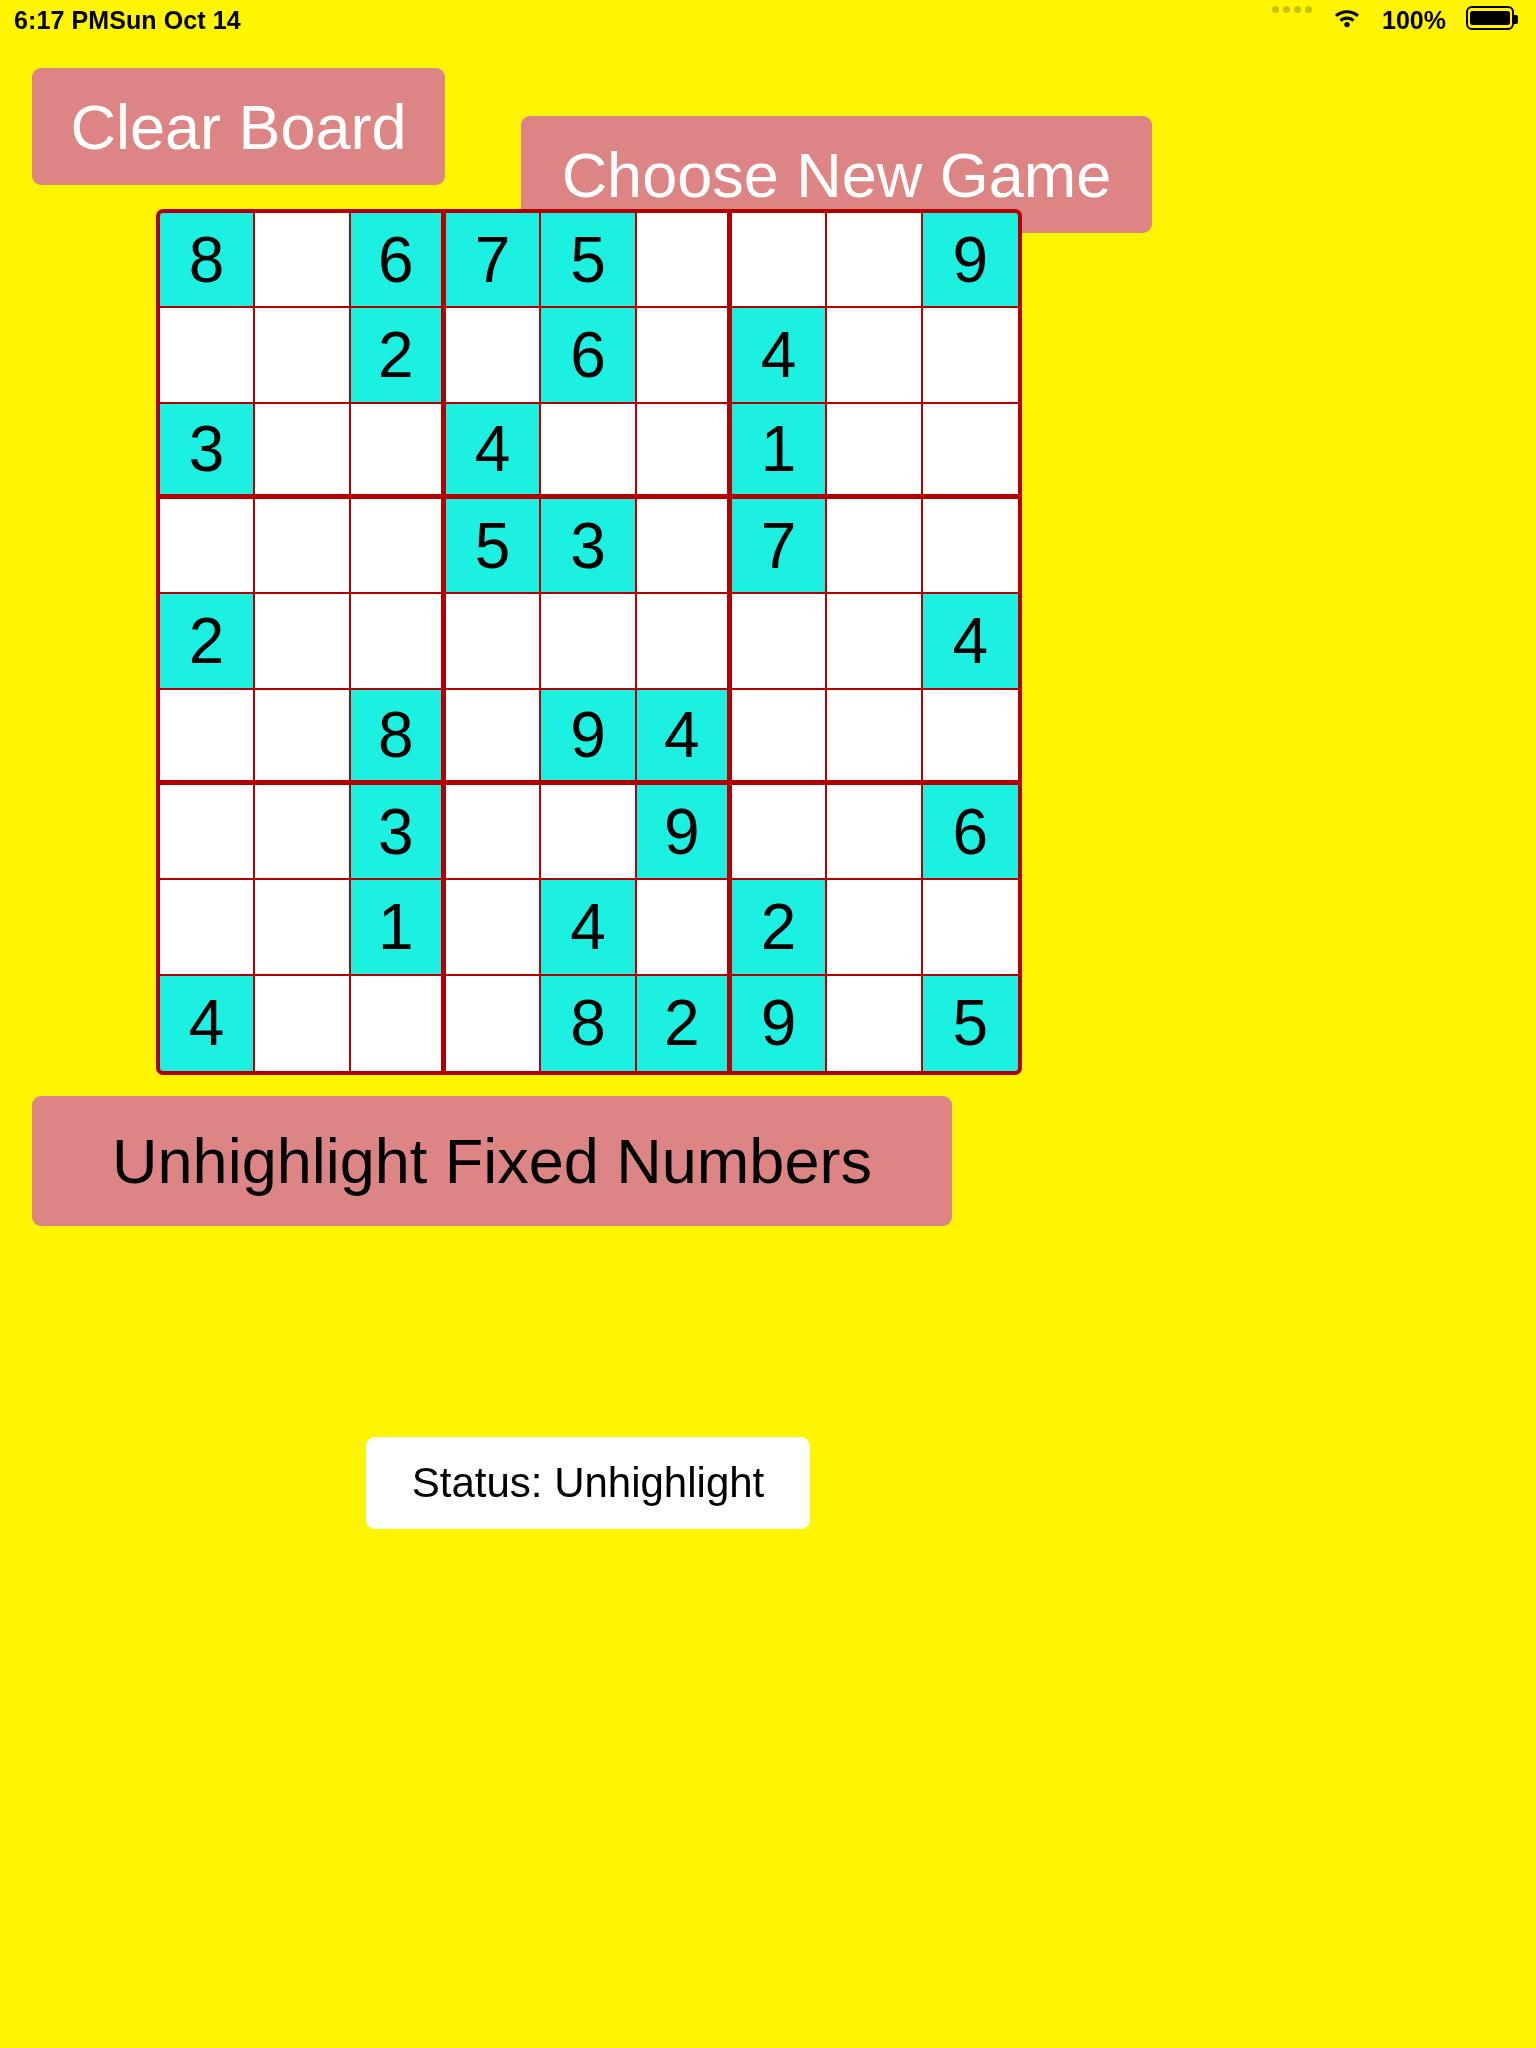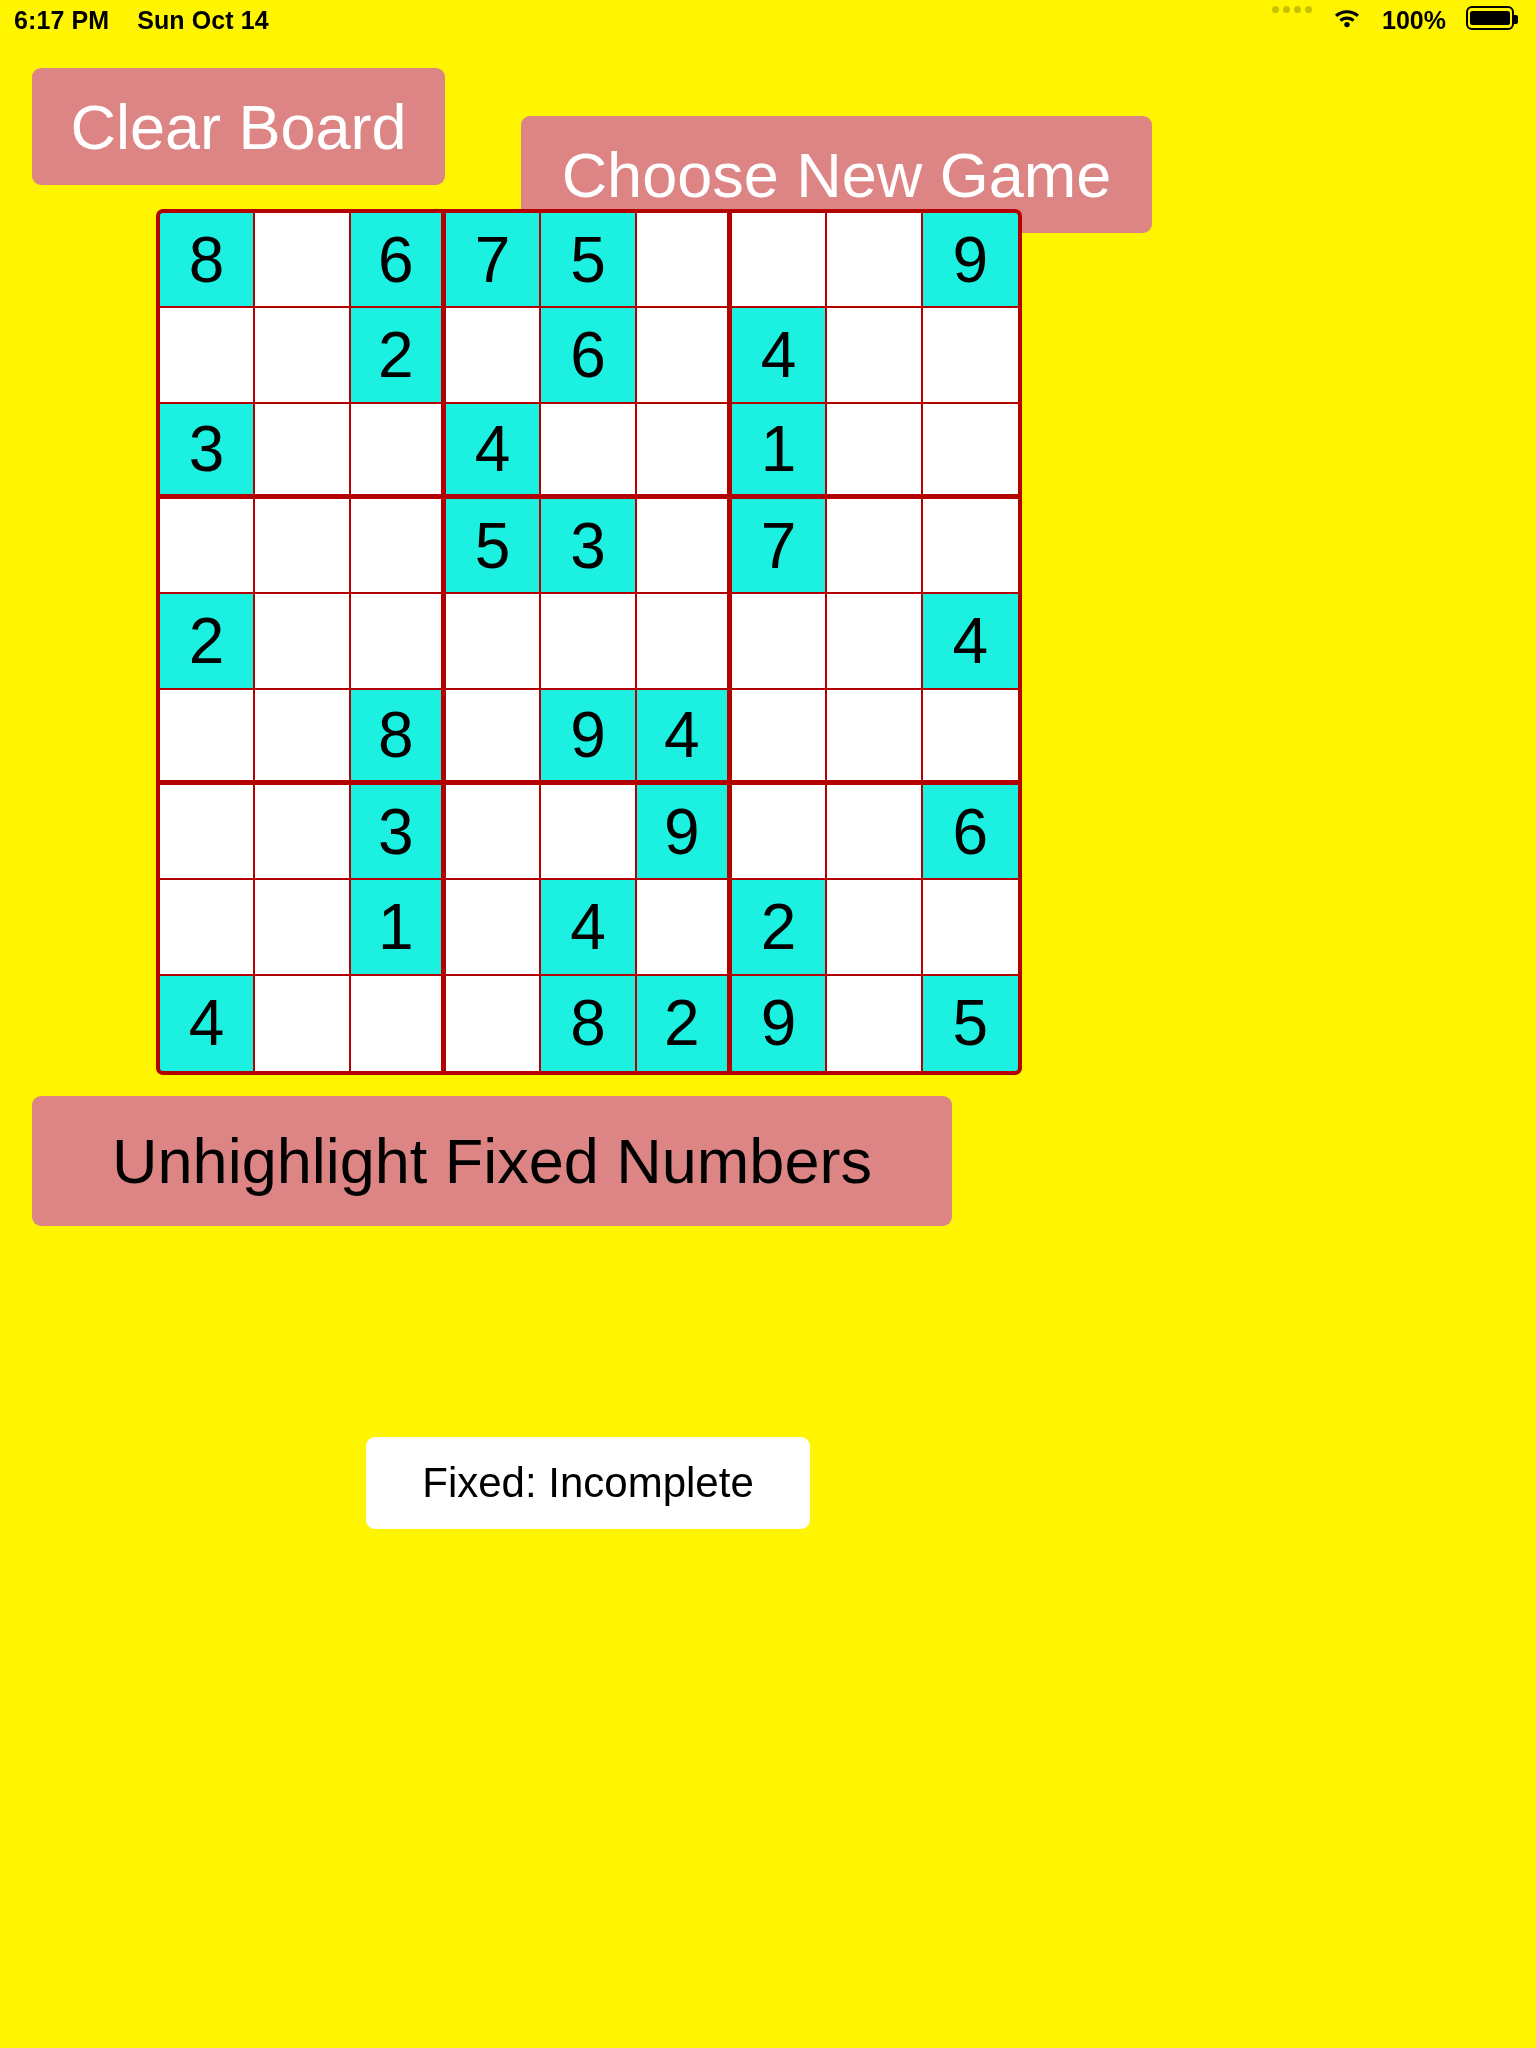--- a/index.html
+++ b/index.html
@@ -34,21 +34,20 @@
     font-size: 25px;
     font-weight: 600;
     color: #000;
     letter-spacing: 0.1px;
   }
   .sb-date {
     font-size: 25px;
     font-weight: 600;
     color: #000;
     letter-spacing: 0.1px;
-    margin-left: 28px;
   }
   .sb-spacer { flex: 1; }
   .sb-right {
     display: flex;
     align-items: flex-start;
     gap: 20px;
   }
   .cell-dots {
     display: flex;
     align-items: flex-end;
@@ -313,13 +312,13 @@
     <div class="sq row9 col4"></div>
     <div class="sq row9 col5 fixed">8</div>
     <div class="sq row9 col6 fixed">2</div>
     <div class="sq row9 col7 fixed">9</div>
     <div class="sq row9 col8"></div>
     <div class="sq row9 col9 fixed">5</div>
   </div>
 
 <button class="btn-unhighlight">Unhighlight Fixed Numbers</button>
 
-<div class="statusbox">Fixed: Incomplete</div>
+<div class="statusbox">Status: Unhighlight</div>
 
 </body></html>

